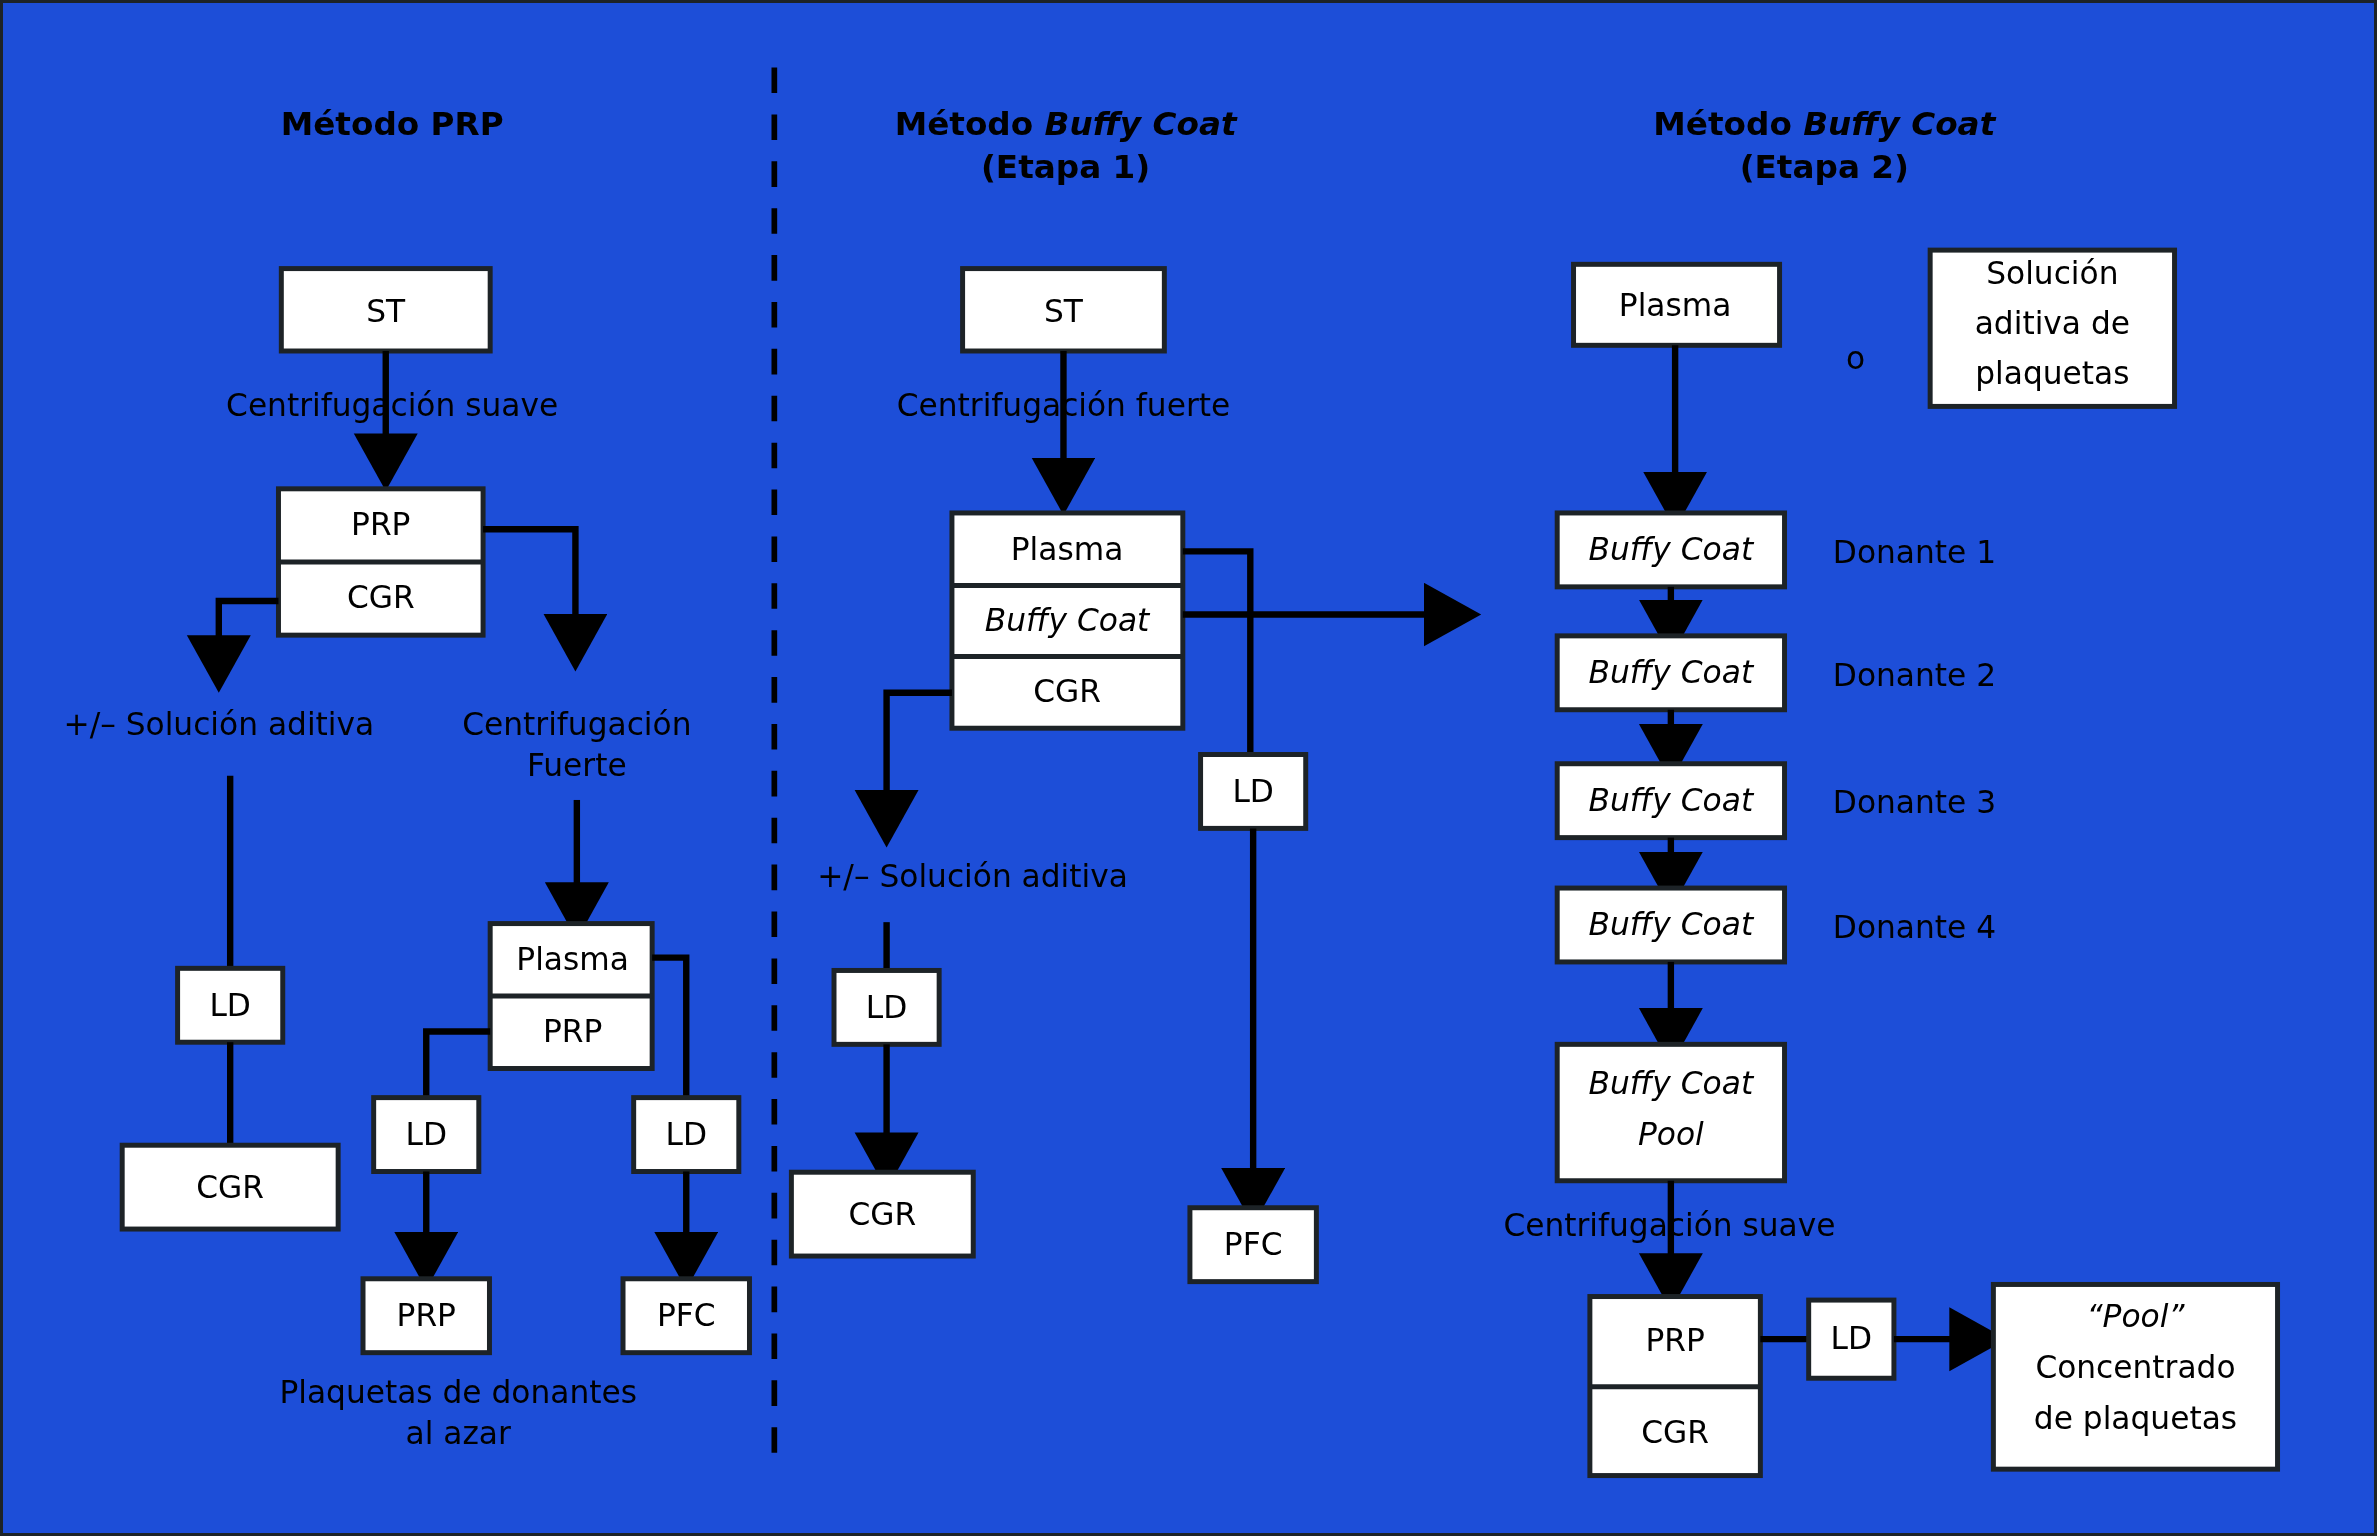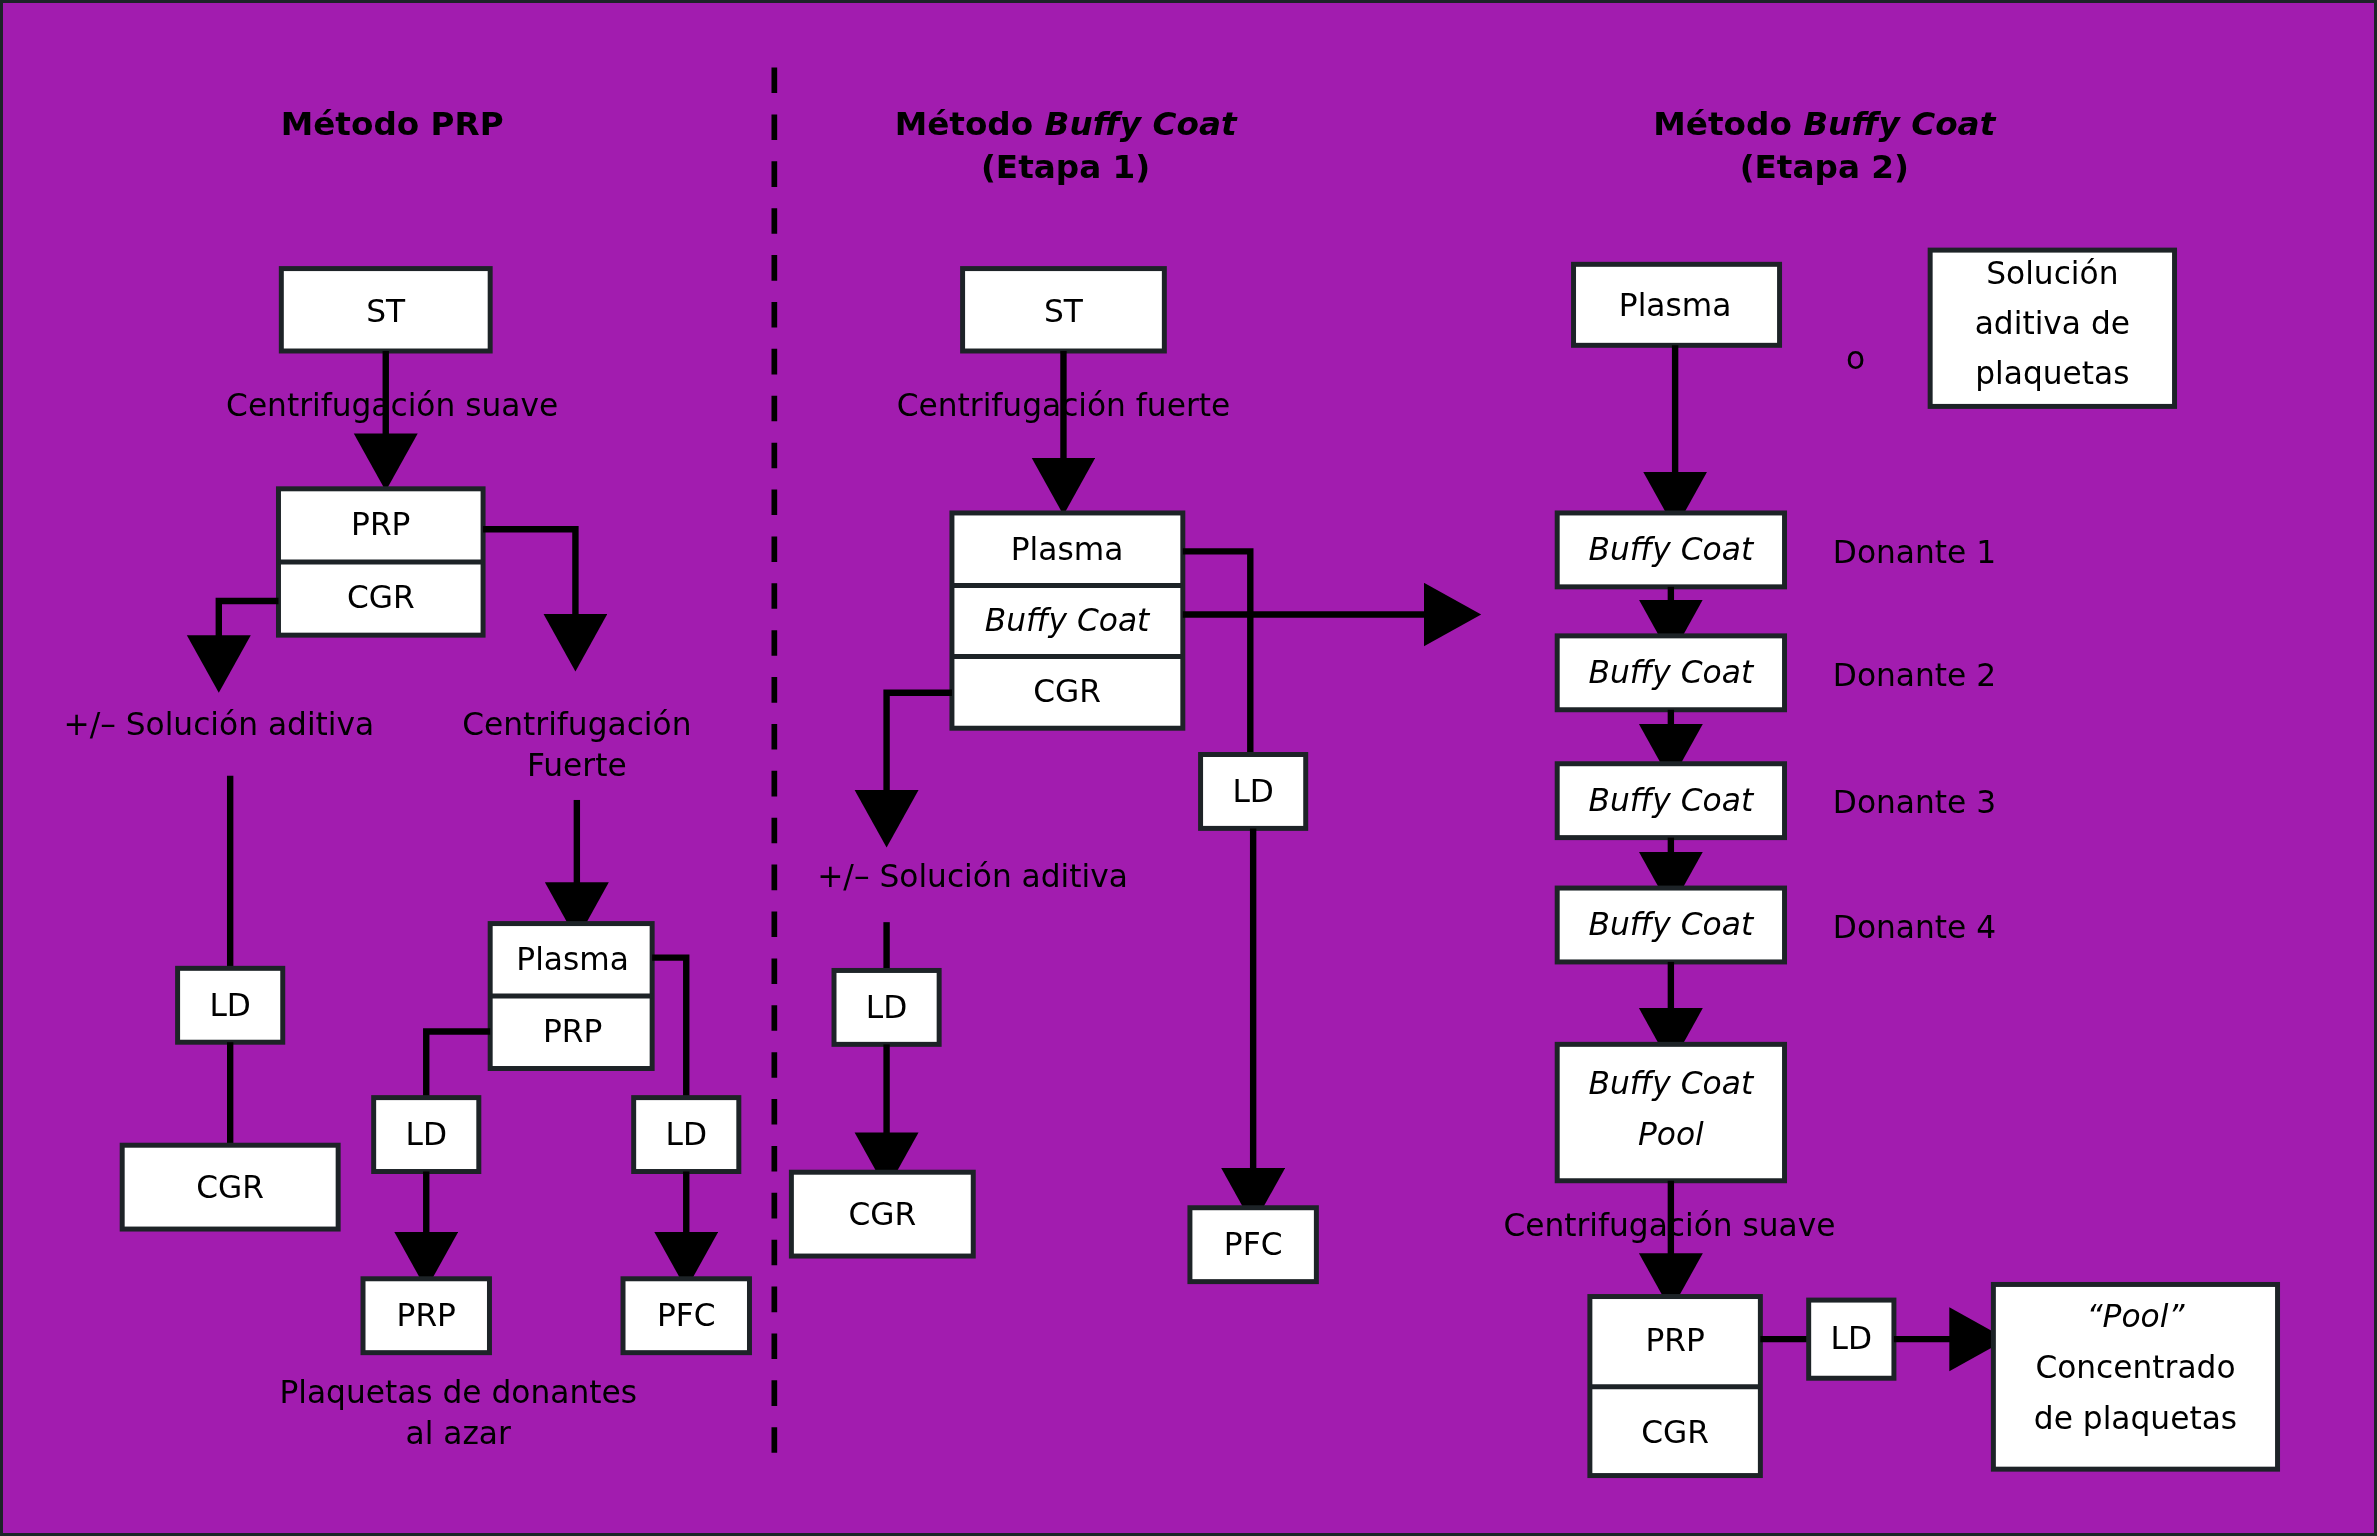--- a/index.html
+++ b/index.html
@@ -1,17 +1,17 @@
 <!DOCTYPE html>
 <html style="font-size:11.4px"><head>
 <meta charset="utf-8">
 <style>
   html,body{margin:0;padding:0;background:#ffffff;}
   body{font-family:"DejaVu Sans", sans-serif;}
-  #stage{position:relative;width:2377px;height:1536px;background:#a21caf;overflow:hidden;}
+  #stage{position:relative;width:2377px;height:1536px;background:#1d4ed8;overflow:hidden;}
   #frame{position:absolute;left:0;top:0;width:2377px;height:1536px;
          border:3.6px solid #1d2327;box-sizing:border-box;}
   svg.layer{position:absolute;left:0;top:0;width:2377px;height:1536px;overflow:visible;}
   .boxtxt{font-family:"DejaVu Sans", sans-serif;font-size:44px;fill:#000;}
   .boxtxt.it{font-style:italic;}
   .lbl{font-family:"DejaVu Sans", sans-serif;font-size:44px;fill:#000;}
   .title{font-family:"DejaVu Sans", sans-serif;font-size:46px;font-weight:bold;fill:#000;}
   .title .ital{font-style:italic;}
   rect.bx{fill:#ffffff;stroke:#1d2327;stroke-width:7;}
   line.ln,path.ln{stroke:#000;stroke-width:9;fill:none;}

